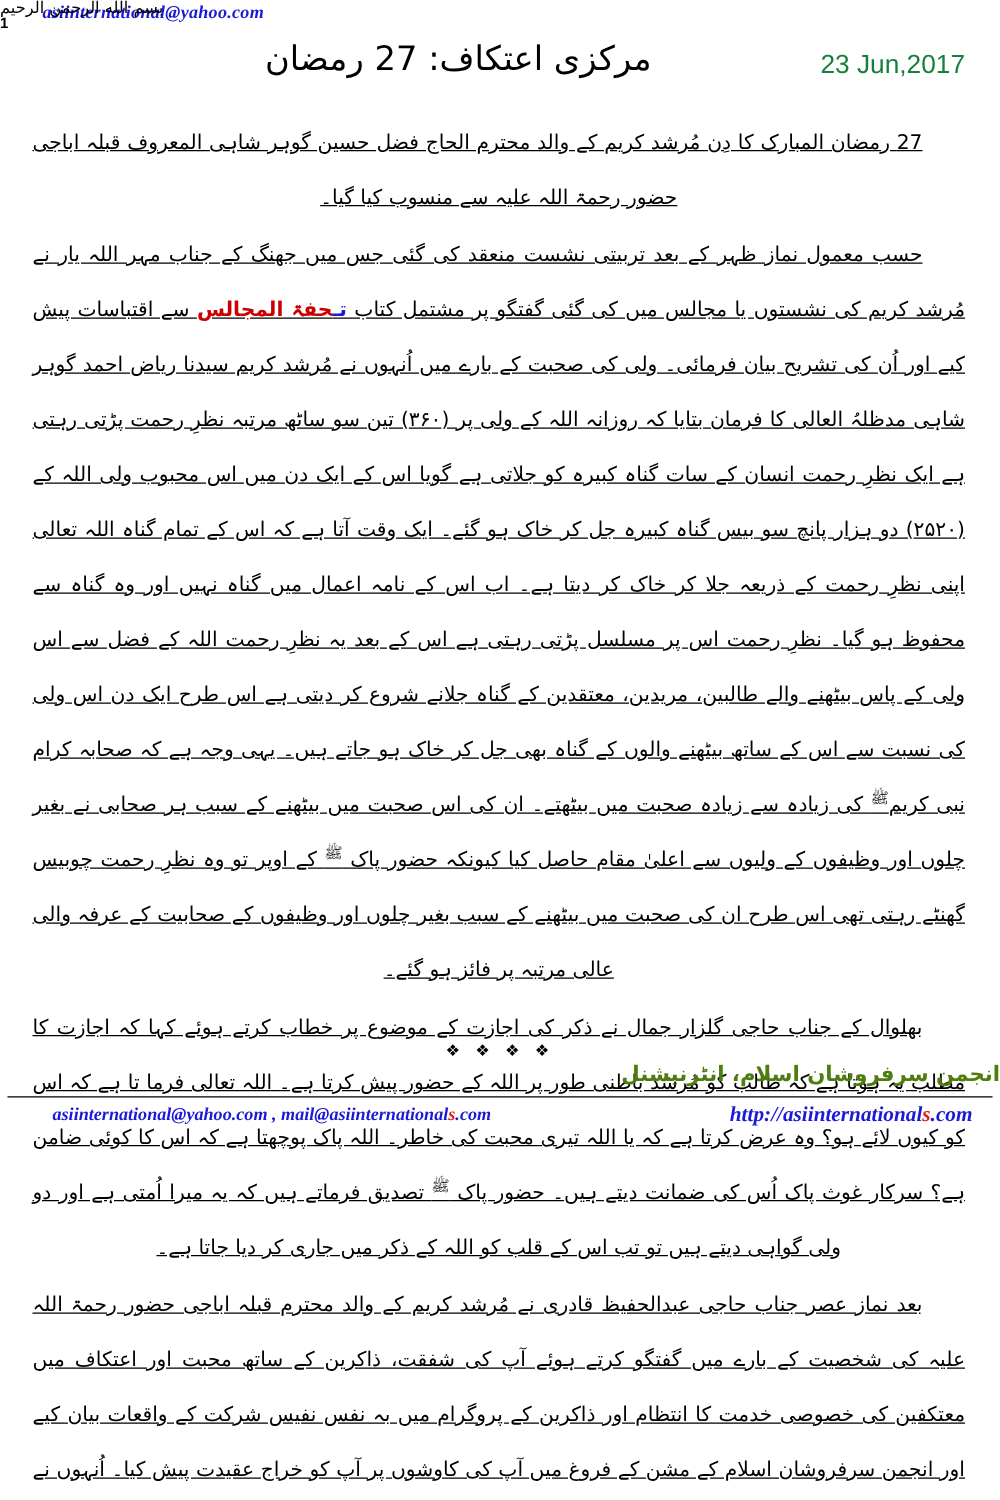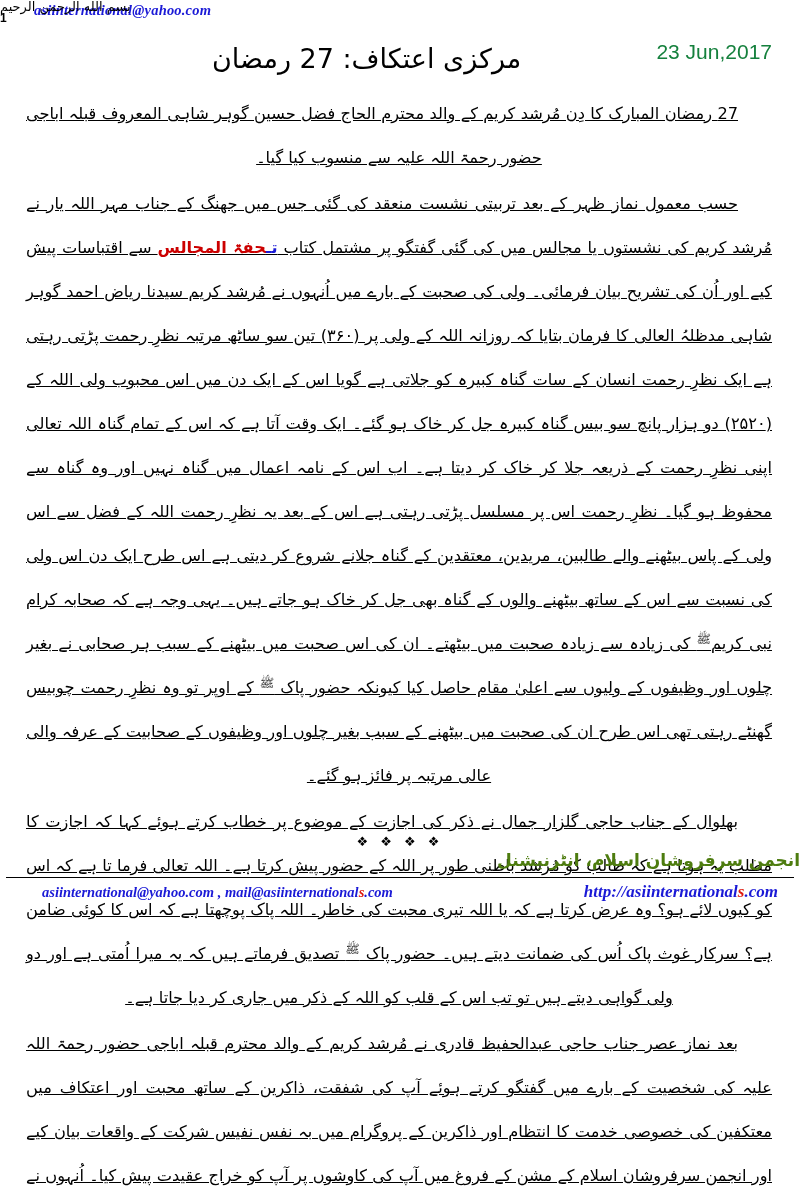--- a/index.html
+++ b/index.html
@@ -84,21 +84,20 @@
     top: 30px;
     width: 420px;
     text-align: left;
     direction: rtl;
     font-family: "DejaVu Sans", sans-serif;
     font-size: 27px;
     font-weight: normal;
     line-height: 1.35;
     color: #000;
     white-space: nowrap;
-    margin-top: 11px;
   }
 
   
   .article {
     direction: rtl;
     text-align: justify;
     text-align-last: center;
     padding: 0 28px 0 26px;
     font-family: "DejaVu Sans", sans-serif;
     font-size: 16.2px;

